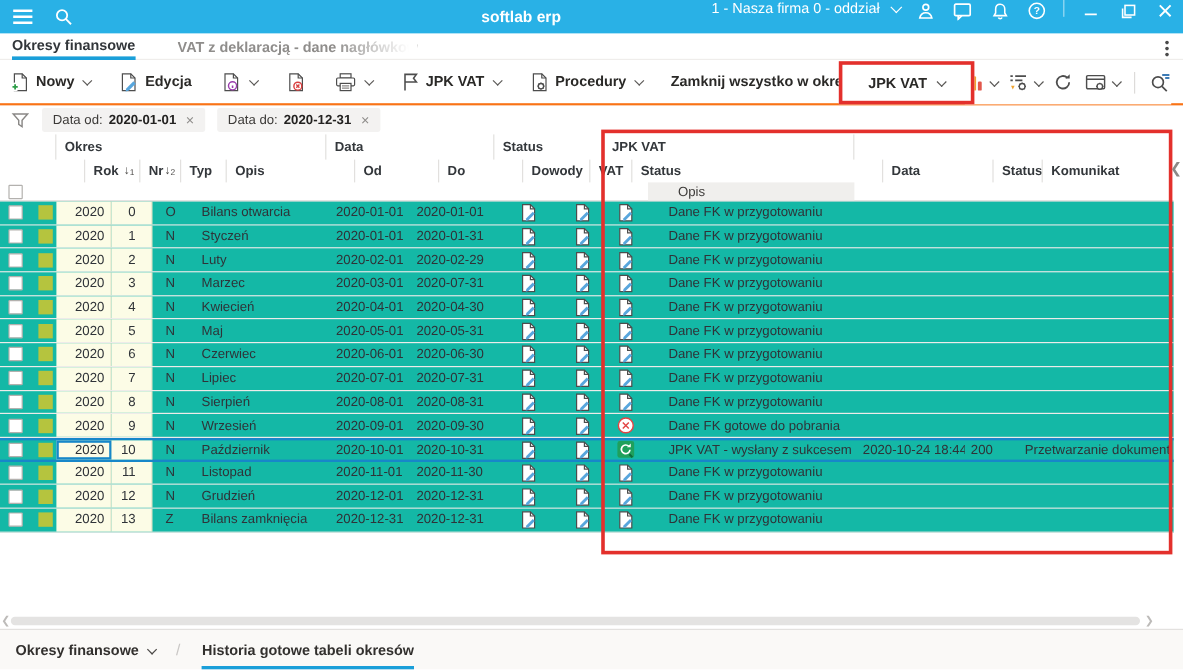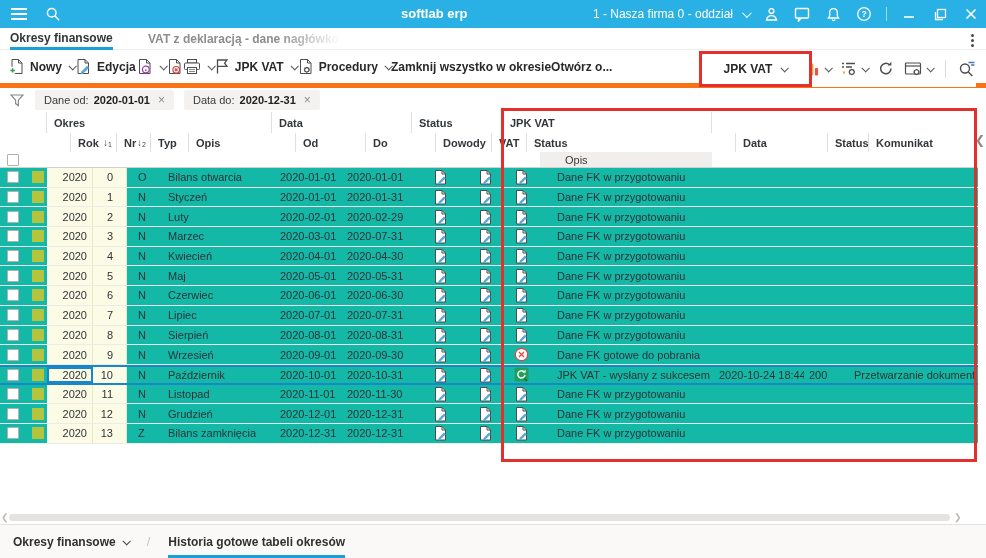--- a/index.html
+++ b/index.html
@@ -12,38 +12,38 @@
   :root{
     --cols: 28px 19px 46px 34px 38px 107px 70px 70px 56px 35px 37px 172px 92px 41px 133px;
     --blue-top:#29b1e6; --accent:#1a9fd9; --sel:#1787c9; --red:#e3302c;
     --ink:#2f3338; --hdr:#33373b;
   }
 
   
   .titlebar{position:absolute;left:0;top:0;width:986px;height:28px;background:var(--blue-top);color:#fff;}
   .tb-left{position:absolute;left:10px;top:0;height:28px;display:flex;align-items:center;gap:16px;}
   .app-title{position:absolute;left:401px;top:0;height:28px;line-height:28px;font-size:13px;color:#fff;font-weight:bold;}
-  .tb-right{position:absolute;right:6px;top:0;height:28px;display:flex;align-items:center;gap:13px;}
+  .tb-right{position:absolute;right:6px;top:0;height:28px;display:flex;align-items:flex-start;gap:13px;}
   .company{display:flex;align-items:center;gap:9px;font-size:12px;cursor:pointer;}
   .wchev{width:7px;height:7px;border-right:1.6px solid #fff;border-bottom:1.6px solid #fff;transform:rotate(45deg) translateY(-2px);}
   .tbsep{width:1px;height:14px;background:rgba(255,255,255,.55);}
   .tbicon{display:flex;align-items:center;justify-content:center;width:18px;height:18px;cursor:pointer;}
 
   
   .tabbar{position:absolute;left:0;top:28px;width:986px;height:22px;background:#fff;border-bottom:1px solid #efedeb;}
   .ttab{position:absolute;top:0;height:22px;display:flex;align-items:center;font-size:12px;font-weight:700;color:#32363a;cursor:pointer;}
   .ttab.active{border-bottom:3px solid var(--accent);}
   .ttab.inactive{color:#8f8d8b;font-weight:700;}
   .tab-fade{position:relative;white-space:nowrap;overflow:hidden;}
   .tab-fade::after{content:"";position:absolute;right:0;top:0;bottom:0;width:70px;background:linear-gradient(to right,rgba(255,255,255,0),#fff 90%);}
   .kebab{position:absolute;right:7px;top:32px;width:14px;height:16px;display:flex;flex-direction:column;align-items:center;justify-content:center;gap:2px;cursor:pointer;}
   .kebab i{width:3px;height:3px;border-radius:50%;background:#4a4a4a;display:block;}
 
   
-  .toolbar{position:absolute;left:0;top:50px;width:986px;height:38px;background:#fff;border-bottom:5px solid #f97316;display:flex;align-items:center;padding-left:8px;gap:0;}
+  .toolbar{position:absolute;left:0;top:50px;width:986px;height:38px;background:#fff;border-bottom:2px solid #f97316;display:flex;align-items:center;padding-left:8px;gap:24px;}
   .tbtn{display:flex;align-items:center;gap:5px;font-size:12px;font-weight:700;color:#2a2927;cursor:pointer;white-space:nowrap;}
   .chev{width:6px;height:6px;border-right:1.4px solid #5a5856;border-bottom:1.4px solid #5a5856;transform:rotate(45deg) translateY(-1px);margin-left:2px;}
   .jpk-quick{position:absolute;left:699px;top:51px;width:113px;height:36px;border:3px solid var(--red);display:flex;align-items:center;justify-content:center;gap:7px;font-size:12px;font-weight:700;color:#2a2927;background:#fff;cursor:pointer;z-index:6;}
   .tb-right-icons{position:absolute;right:10px;top:50px;height:37px;display:flex;align-items:center;gap:9px;z-index:5;background:#fff;}
   .tico{display:flex;align-items:center;gap:3px;cursor:pointer;}
   .vsep{width:1px;height:18px;background:#dddbd9;margin:0 3px;}
 
   
   .filterbar{position:absolute;left:0;top:88px;width:986px;height:24px;display:flex;align-items:center;gap:10px;padding-left:9px;background:#fff;}
   .chip{display:flex;align-items:center;gap:5px;height:20px;background:#f3f2f1;border-radius:2px;padding:0 9px;font-size:11px;color:#3c3a38;cursor:pointer;}
@@ -321,21 +321,21 @@
   </span>
 </div>
 
 <div class="filterbar">
   <span>
     <svg width="16" height="15" viewBox="0 0 16 15">
         <path d="M2 2h12l-4.6 5.2v5.4l-2.8-2V7.2z" fill="none" stroke="#8a8886" stroke-width="1.2"></path>
       </svg>
   </span>
   <span class="chip">
-    <span>Dane od:</span>
+    <span>Data od:</span>
     <b>2020-01-01</b>
     <span class="x">×</span>
   </span>
   <span class="chip">
     <span>Data do:</span>
     <b>2020-12-31</b>
     <span class="x">×</span>
   </span>
 </div>
 

